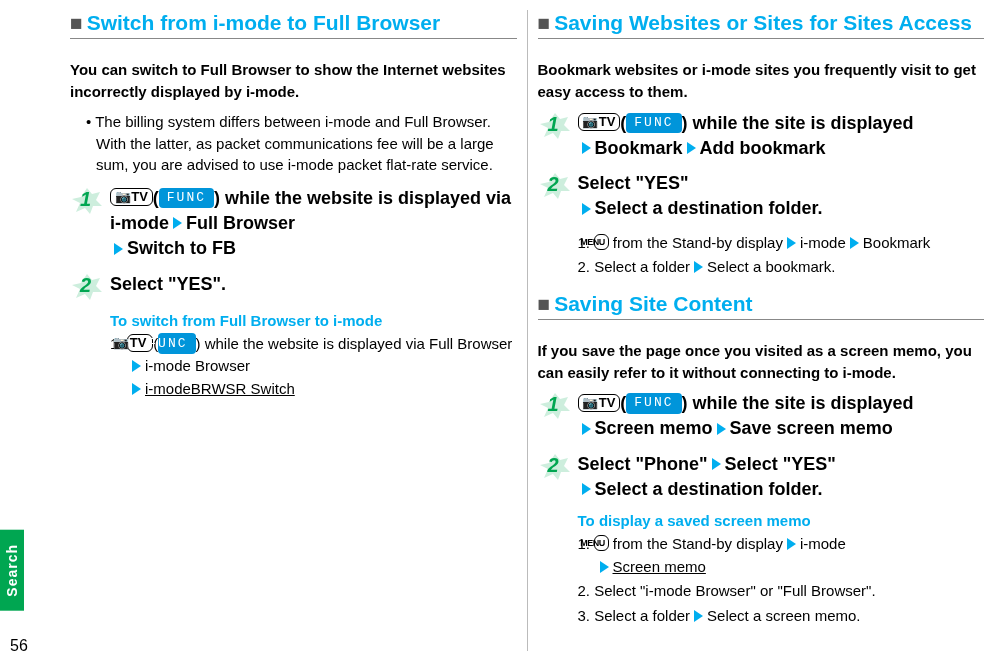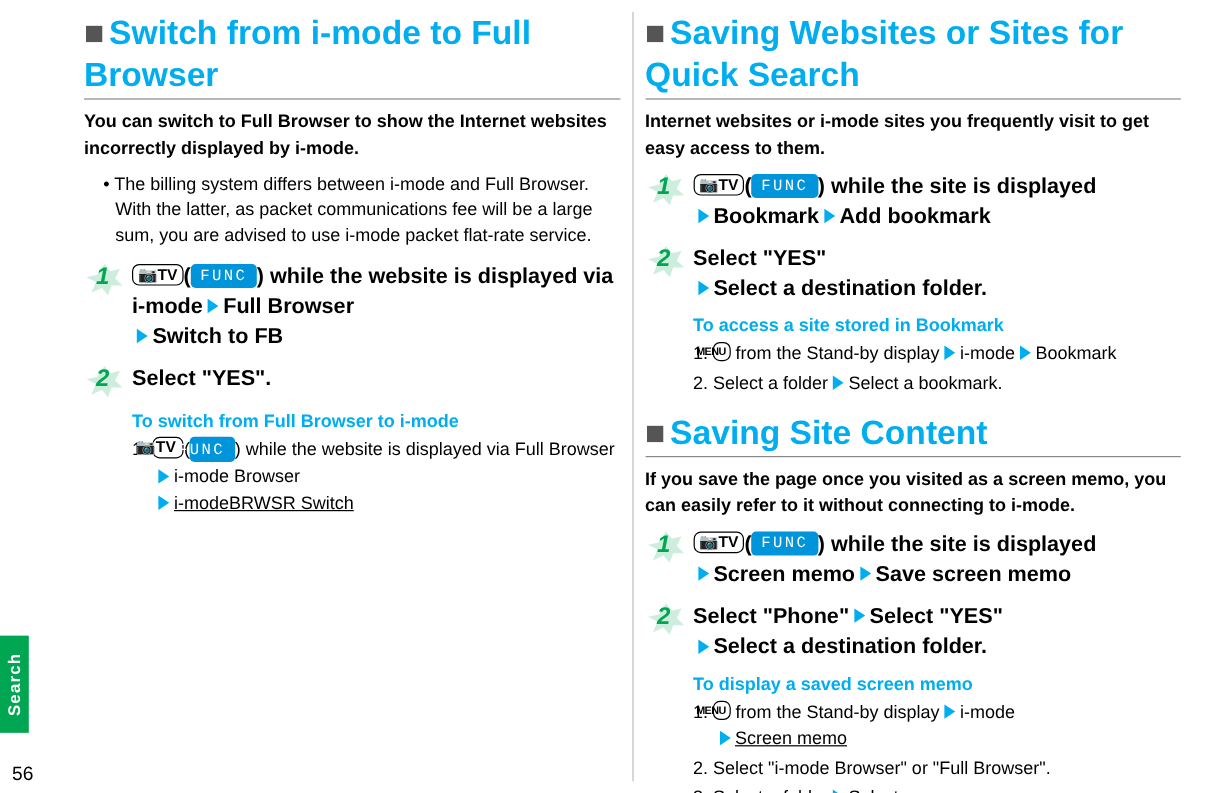--- a/index.html
+++ b/index.html
@@ -5,21 +5,21 @@
   * { box-sizing: border-box; margin: 0; padding: 0; }
   html, body { width: 1004px; height: 661px; font-family: Arial, Helvetica, sans-serif; background: #fff; color: #000; }
   .page { display: flex; width: 100%; height: 100%; }
   .left-margin { width: 60px; position: relative; flex: 0 0 60px; }
   .tab-wrap { position: absolute; bottom: 50px; left: 0; }
   .side-tab { background: #00a651; color: #fff; font-weight: bold; font-size: 14px; writing-mode: vertical-rl; transform: rotate(180deg); padding: 14px 4px; letter-spacing: 1px; }
   .page-number { position: absolute; bottom: 6px; left: 10px; font-size: 16px; text-align: center; }
   .columns { flex: 1; display: flex; padding: 10px 10px 10px 0; gap: 0; }
   .col { flex: 1; padding: 0 10px; }
   .col + .col { border-left: 1px solid #bbb; }
-  .section-title { color: #00aeef; font-weight: bold; font-size: 28px; margin-bottom: 8px; border-bottom: 1px solid #888; padding-bottom: 2px; line-height: 1.25; }
+  .section-title { color: #00aeef; font-weight: bold; font-size: 21px; margin-bottom: 20px; border-bottom: 1px solid #888; padding-bottom: 2px; line-height: 1.25; }
   .section-title .sq { color: #555; margin-right: 4px; }
   .intro-bold { font-weight: bold; font-size: 15px; line-height: 1.45; margin-bottom: 8px; }
   .bullet { font-size: 15px; line-height: 1.45; margin-left: 16px; text-indent: -10px; padding-left: 10px; margin-bottom: 10px; }
   .bullet::before { content: "• "; }
   .step { display: flex; margin-bottom: 10px; }
   .step-num-wrap { width: 40px; flex: 0 0 40px; position: relative; }
   .num-splash { position: relative; width: 34px; height: 30px; }
   .num-splash svg { position: absolute; top: 0; left: 0; }
   .num-splash .n { position: absolute; top: 2px; left: 10px; color: #00a651; font-weight: bold; font-size: 20px; font-style: italic; }
   .step-body { flex: 1; font-size: 18px; font-weight: bold; line-height: 1.4; }
@@ -84,23 +84,23 @@
         <div class="li">
           <span>1.</span> <span class="key-cam">📷TV</span>(<span class="func-badge">FUNC</span>)<span> while the website is displayed via Full Browser</span><span class="arrow"></span><span>i-mode Browser</span>
           <div class="sub-inset"><span class="arrow"></span><span>i-modeBRWSR Switch</span></div>
         </div>
       </div>
     </div>
 
     <div class="col">
 
       <h2 class="section-title">
-        <span class="sq">■</span><span>Saving Websites or Sites for Quick Search</span>
+        <span class="sq">■</span><span>Saving Websites or Sites for Sites Access</span>
       </h2>
-      <p class="intro-bold">Internet websites or i-mode sites you frequently visit to get easy access to them.</p>
+      <p class="intro-bold">Bookmark websites or i-mode sites you frequently visit to get easy access to them.</p>
 
       <div class="step">
         <div class="step-num-wrap">
           <div class="num-splash">
             <svg width="34" height="30" viewBox="0 0 34 30">
                 <path d="M17 2 L22 8 L30 6 L26 14 L32 20 L23 20 L20 28 L15 22 L6 26 L10 17 L2 13 L11 11 Z" fill="#cdeedd"></path>
               </svg>
             <span class="n">1</span>
           </div>
         </div>
@@ -118,21 +118,20 @@
               </svg>
             <span class="n">2</span>
           </div>
         </div>
         <div class="step-body">
           <span>Select "YES"</span><br>
           <span class="arrow"></span><span>Select a destination folder.</span>
         </div>
       </div>
 
-      <div class="sub-title">To access a site stored in Bookmark</div>
       <div class="sub-list">
         <div class="li">
           <span>1.</span> <span class="key-menu">MENU</span><span> from the Stand-by display</span><span class="arrow"></span><span>i-mode</span><span class="arrow"></span><span>Bookmark</span>
         </div>
         <div class="li">
           <span>2.</span> <span>Select a folder</span><span class="arrow"></span><span>Select a bookmark.</span>
         </div>
       </div>
 
       <h2 class="section-title" style="margin-top:12px">

